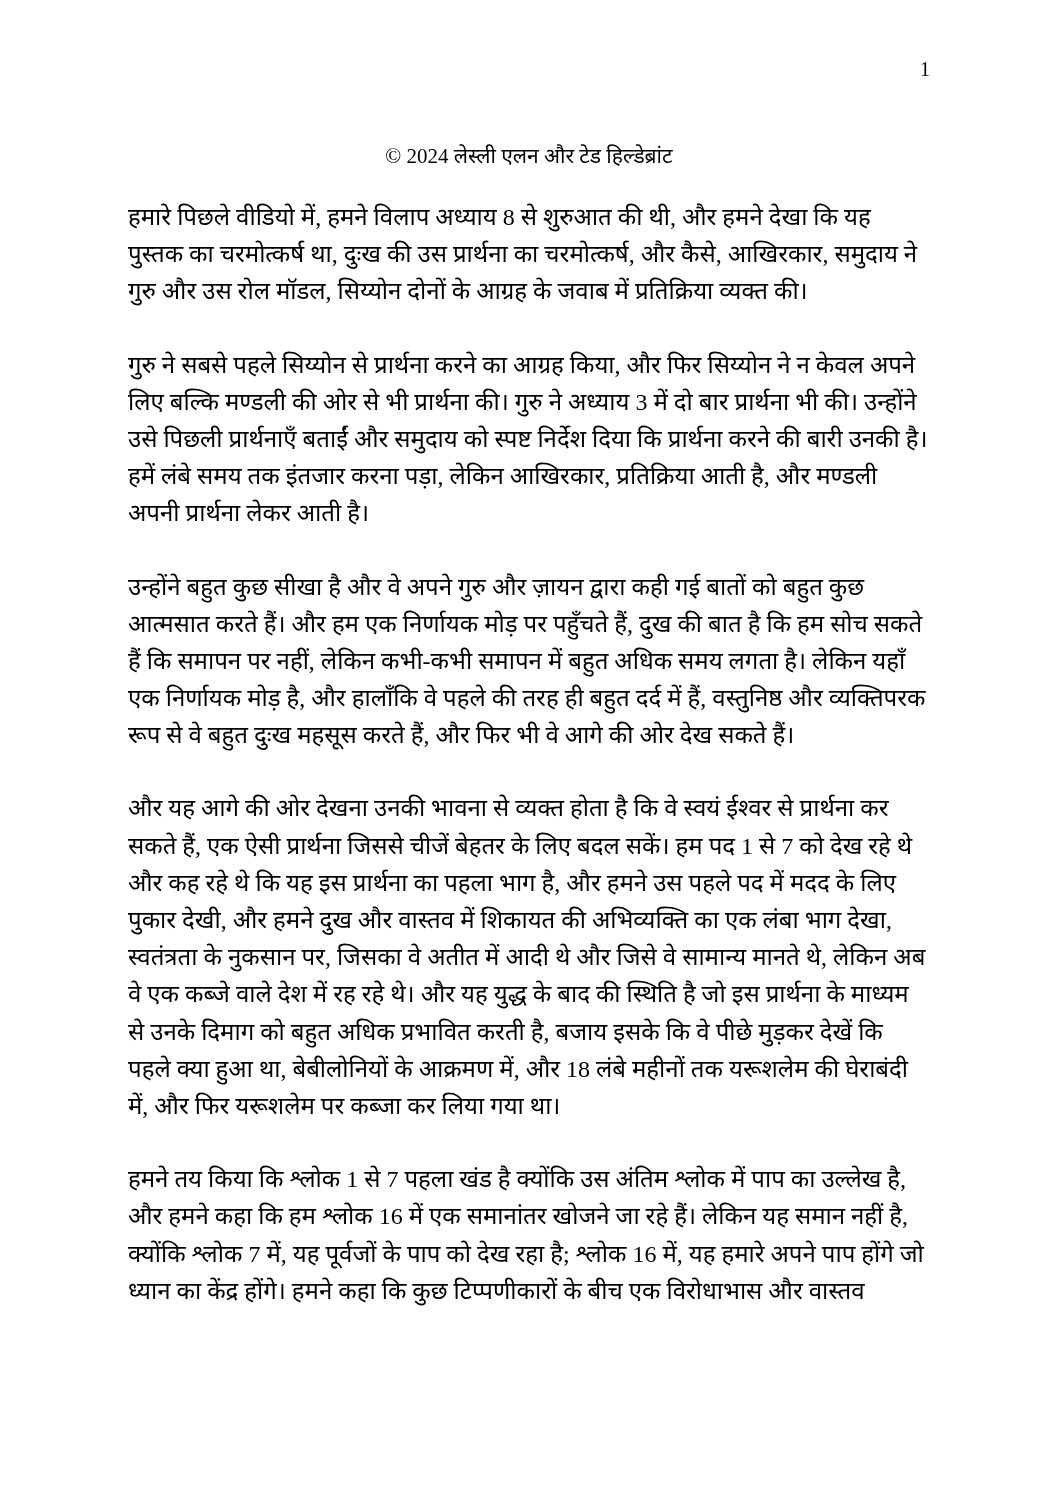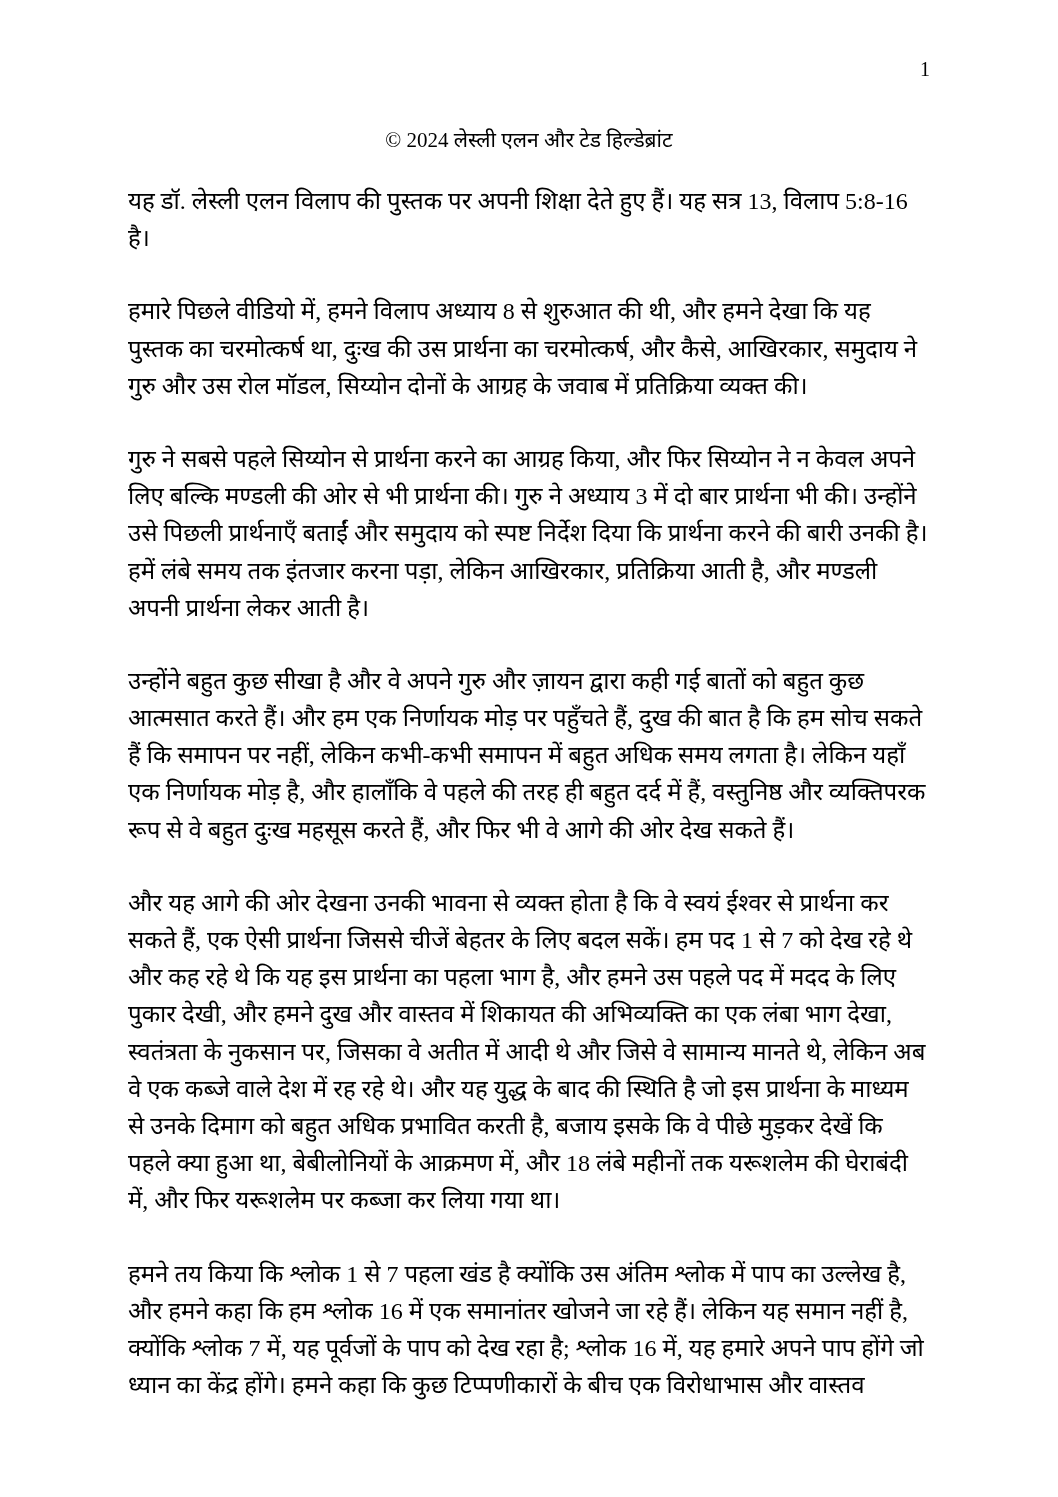--- a/index.html
+++ b/index.html
@@ -34,21 +34,21 @@
   .doc-title {
     text-align: center;
     font-weight: bold;
     font-size: 33px;
     line-height: 1.25;
     margin: 0 0 8px 0;
   }
   .copyright {
     text-align: center;
     font-size: 21px;
-    margin: 0 0 30px 0;
+    margin: 16px 0 30px 0;
   }
   .body-text p {
     font-size: 24px;
     line-height: 1.55;
     margin: 0 0 36px 0;
     text-align: left;
   }
 </style>
 </head>
 <body>
@@ -56,21 +56,20 @@
 <div class="page">
 
   <div class="page-number">1</div>
 
   <div class="content">
 
 
     <div class="copyright">© 2024 लेस्ली एलन और टेड हिल्डेब्रांट</div>
 
     <div class="body-text">
-      <p>यह डॉ. लेस्ली एलन विलाप की पुस्तक पर अपनी शिक्षा देते हुए हैं। यह सत्र 13, विलाप 5:8-16 है।</p>
       <p>हमारे पिछले वीडियो में, हमने विलाप अध्याय 8 से शुरुआत की थी, और हमने देखा कि यह पुस्तक का चरमोत्कर्ष था, दुःख की उस प्रार्थना का चरमोत्कर्ष, और कैसे, आखिरकार, समुदाय ने गुरु और उस रोल मॉडल, सिय्योन दोनों के आग्रह के जवाब में प्रतिक्रिया व्यक्त की।</p>
       <p>गुरु ने सबसे पहले सिय्योन से प्रार्थना करने का आग्रह किया, और फिर सिय्योन ने न केवल अपने लिए बल्कि मण्डली की ओर से भी प्रार्थना की। गुरु ने अध्याय 3 में दो बार प्रार्थना भी की। उन्होंने उसे पिछली प्रार्थनाएँ बताईं और समुदाय को स्पष्ट निर्देश दिया कि प्रार्थना करने की बारी उनकी है। हमें लंबे समय तक इंतजार करना पड़ा, लेकिन आखिरकार, प्रतिक्रिया आती है, और मण्डली अपनी प्रार्थना लेकर आती है।</p>
       <p>उन्होंने बहुत कुछ सीखा है और वे अपने गुरु और ज़ायन द्वारा कही गई बातों को बहुत कुछ आत्मसात करते हैं। और हम एक निर्णायक मोड़ पर पहुँचते हैं, दुख की बात है कि हम सोच सकते हैं कि समापन पर नहीं, लेकिन कभी-कभी समापन में बहुत अधिक समय लगता है। लेकिन यहाँ एक निर्णायक मोड़ है, और हालाँकि वे पहले की तरह ही बहुत दर्द में हैं, वस्तुनिष्ठ और व्यक्तिपरक रूप से वे बहुत दुःख महसूस करते हैं, और फिर भी वे आगे की ओर देख सकते हैं।</p>
       <p>और यह आगे की ओर देखना उनकी भावना से व्यक्त होता है कि वे स्वयं ईश्वर से प्रार्थना कर सकते हैं, एक ऐसी प्रार्थना जिससे चीजें बेहतर के लिए बदल सकें। हम पद 1 से 7 को देख रहे थे और कह रहे थे कि यह इस प्रार्थना का पहला भाग है, और हमने उस पहले पद में मदद के लिए पुकार देखी, और हमने दुख और वास्तव में शिकायत की अभिव्यक्ति का एक लंबा भाग देखा, स्वतंत्रता के नुकसान पर, जिसका वे अतीत में आदी थे और जिसे वे सामान्य मानते थे, लेकिन अब वे एक कब्जे वाले देश में रह रहे थे। और यह युद्ध के बाद की स्थिति है जो इस प्रार्थना के माध्यम से उनके दिमाग को बहुत अधिक प्रभावित करती है, बजाय इसके कि वे पीछे मुड़कर देखें कि पहले क्या हुआ था, बेबीलोनियों के आक्रमण में, और 18 लंबे महीनों तक यरूशलेम की घेराबंदी में, और फिर यरूशलेम पर कब्जा कर लिया गया था।</p>
       <p>हमने तय किया कि श्लोक 1 से 7 पहला खंड है क्योंकि उस अंतिम श्लोक में पाप का उल्लेख है, और हमने कहा कि हम श्लोक 16 में एक समानांतर खोजने जा रहे हैं। लेकिन यह समान नहीं है, क्योंकि श्लोक 7 में, यह पूर्वजों के पाप को देख रहा है; श्लोक 16 में, यह हमारे अपने पाप होंगे जो ध्यान का केंद्र होंगे। हमने कहा कि कुछ टिप्पणीकारों के बीच एक विरोधाभास और वास्तव</p>
     </div>
 
   </div>
 </div>
 

